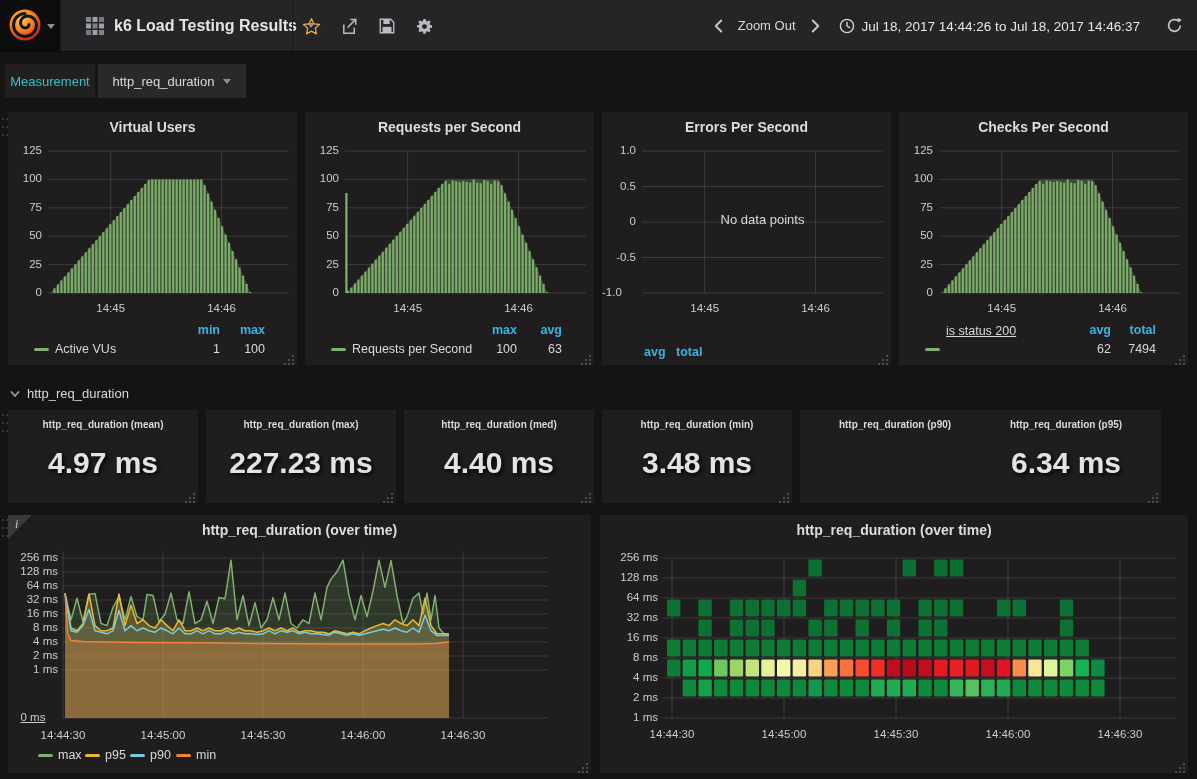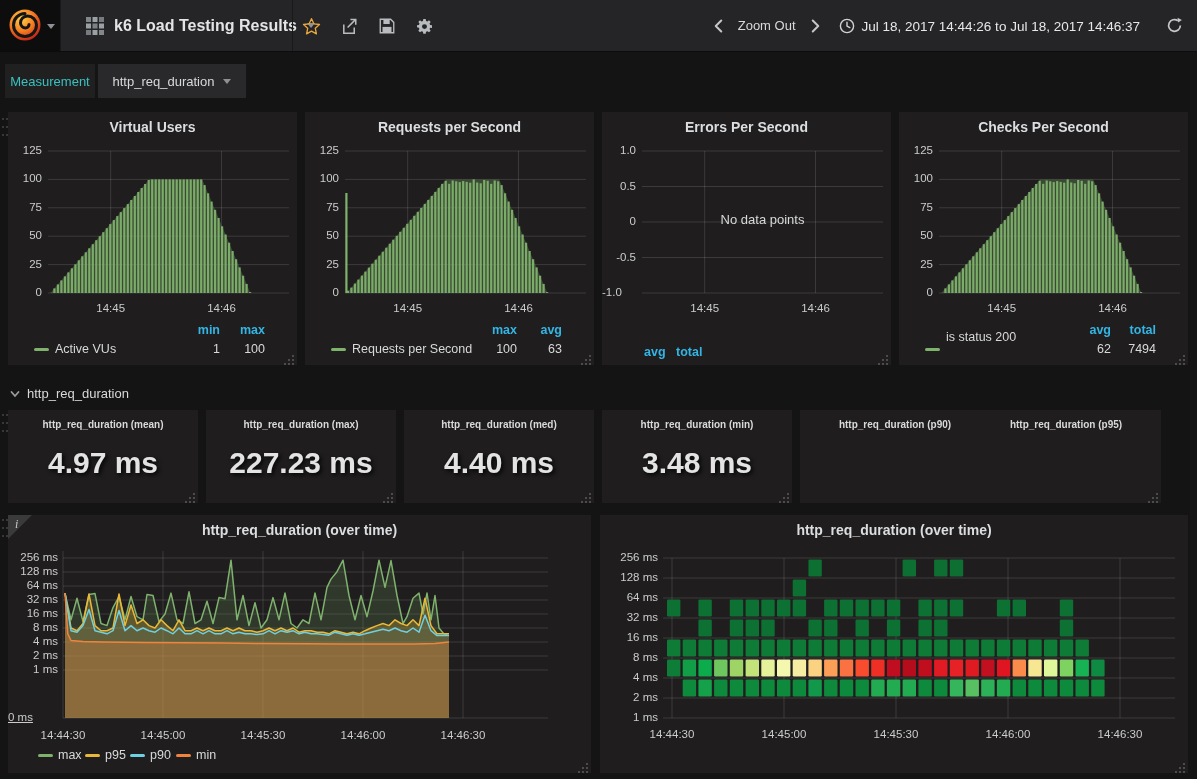--- a/index.html
+++ b/index.html
@@ -199,20 +199,21 @@
     <div class="panel" style="left: 971px; top: 410px; width: 190px; height: 93px;">
       <div style="position: absolute; right: 2px; bottom: 2px; width: 11px; height: 11px; cursor: nwse-resize;"><svg width="11" height="11">
           <circle cx="9" cy="1" r="1" fill="#5c5c5c"></circle>
           <circle cx="9" cy="5" r="1" fill="#5c5c5c"></circle>
           <circle cx="9" cy="9" r="1" fill="#5c5c5c"></circle>
           <circle cx="5" cy="5" r="1" fill="#5c5c5c"></circle>
           <circle cx="5" cy="9" r="1" fill="#5c5c5c"></circle>
           <circle cx="1" cy="9" r="1" fill="#5c5c5c"></circle>
         </svg></div>
       <div class="statt">http_req_duration (p95)</div>
+      <div class="statv">6.34 ms</div>
     </div>
     <div class="panel" style="left: 8px; top: 112px; width: 289px; height: 253px;">
       <div style="position: absolute; right: 2px; bottom: 2px; width: 11px; height: 11px; cursor: nwse-resize;"><svg width="11" height="11">
           <circle cx="9" cy="1" r="1" fill="#5c5c5c"></circle>
           <circle cx="9" cy="5" r="1" fill="#5c5c5c"></circle>
           <circle cx="9" cy="9" r="1" fill="#5c5c5c"></circle>
           <circle cx="5" cy="5" r="1" fill="#5c5c5c"></circle>
           <circle cx="5" cy="9" r="1" fill="#5c5c5c"></circle>
           <circle cx="1" cy="9" r="1" fill="#5c5c5c"></circle>
         </svg></div>
@@ -507,21 +508,21 @@
       <div class="t" style="left: 0px; width: 34px; top: 60.4px; text-align: right;">100</div>
       <div class="t" style="left: 0px; width: 34px; top: 88.8px; text-align: right;">75</div>
       <div class="t" style="left: 0px; width: 34px; top: 117.2px; text-align: right;">50</div>
       <div class="t" style="left: 0px; width: 34px; top: 145.6px; text-align: right;">25</div>
       <div class="t" style="left: 0px; width: 34px; top: 174px; text-align: right;">0</div>
       <div class="t" style="left: 67.66px; width: 70px; top: 190px; text-align: center;">14:45</div>
       <div class="t" style="left: 178.52px; width: 70px; top: 190px; text-align: center;">14:46</div>
       <div class="leg-h" style="left: 152px; top: 211px; width: 60px;">avg</div>
       <div class="leg-h" style="left: 197px; top: 211px; width: 60px;">total</div>
       <div class="swatch" style="left: 26px; top: 236px; background: rgb(126, 178, 109);"></div>
-      <div class="leg-l" style="left: 47px; top: 218px;">is status 200</div>
+      <div class="leg-l" style="left: 47px; top: 212px; text-decoration: underline;">is status 200</div>
       <div class="leg-v" style="left: 152px; top: 230px; width: 60px;">62</div>
       <div class="leg-v" style="left: 197px; top: 230px; width: 60px;">7494</div>
     </div>
     <div class="panel" style="left: 8px; top: 515px; width: 583px; height: 258px;">
       <div style="position: absolute; right: 2px; bottom: 2px; width: 11px; height: 11px; cursor: nwse-resize;"><svg width="11" height="11">
           <circle cx="9" cy="1" r="1" fill="#5c5c5c"></circle>
           <circle cx="9" cy="5" r="1" fill="#5c5c5c"></circle>
           <circle cx="9" cy="9" r="1" fill="#5c5c5c"></circle>
           <circle cx="5" cy="5" r="1" fill="#5c5c5c"></circle>
           <circle cx="5" cy="9" r="1" fill="#5c5c5c"></circle>
@@ -557,21 +558,21 @@
       </svg>
       <div class="t" style="left: 0px; width: 50px; top: 36px; text-align: right;">256 ms</div>
       <div class="t" style="left: 0px; width: 50px; top: 50px; text-align: right;">128 ms</div>
       <div class="t" style="left: 0px; width: 50px; top: 64px; text-align: right;">64 ms</div>
       <div class="t" style="left: 0px; width: 50px; top: 78px; text-align: right;">32 ms</div>
       <div class="t" style="left: 0px; width: 50px; top: 92px; text-align: right;">16 ms</div>
       <div class="t" style="left: 0px; width: 50px; top: 106px; text-align: right;">8 ms</div>
       <div class="t" style="left: 0px; width: 50px; top: 120px; text-align: right;">4 ms</div>
       <div class="t" style="left: 0px; width: 50px; top: 134px; text-align: right;">2 ms</div>
       <div class="t" style="left: 0px; width: 50px; top: 148px; text-align: right;">1 ms</div>
-      <div class="t" style="left: 0px; width: 50px; top: 196px; text-align: left; text-decoration: underline;">0 ms</div>
+      <div class="t" style="left: 0px; width: 50px; top: 196px; text-align: center; text-decoration: underline;">0 ms</div>
       <div class="t" style="left: 20px; width: 70px; top: 214px; text-align: center;">14:44:30</div>
       <div class="t" style="left: 120px; width: 70px; top: 214px; text-align: center;">14:45:00</div>
       <div class="t" style="left: 220px; width: 70px; top: 214px; text-align: center;">14:45:30</div>
       <div class="t" style="left: 320px; width: 70px; top: 214px; text-align: center;">14:46:00</div>
       <div class="t" style="left: 420px; width: 70px; top: 214px; text-align: center;">14:46:30</div>
       <div class="swatch" style="left: 30px; top: 239px; background: rgb(126, 178, 109);"></div>
       <div class="leg-l" style="left: 50px; top: 233px;">max</div>
       <div class="swatch" style="left: 77px; top: 239px; background: rgb(234, 184, 57);"></div>
       <div class="leg-l" style="left: 97px; top: 233px;">p95</div>
       <div class="swatch" style="left: 122px; top: 239px; background: rgb(110, 208, 224);"></div>

